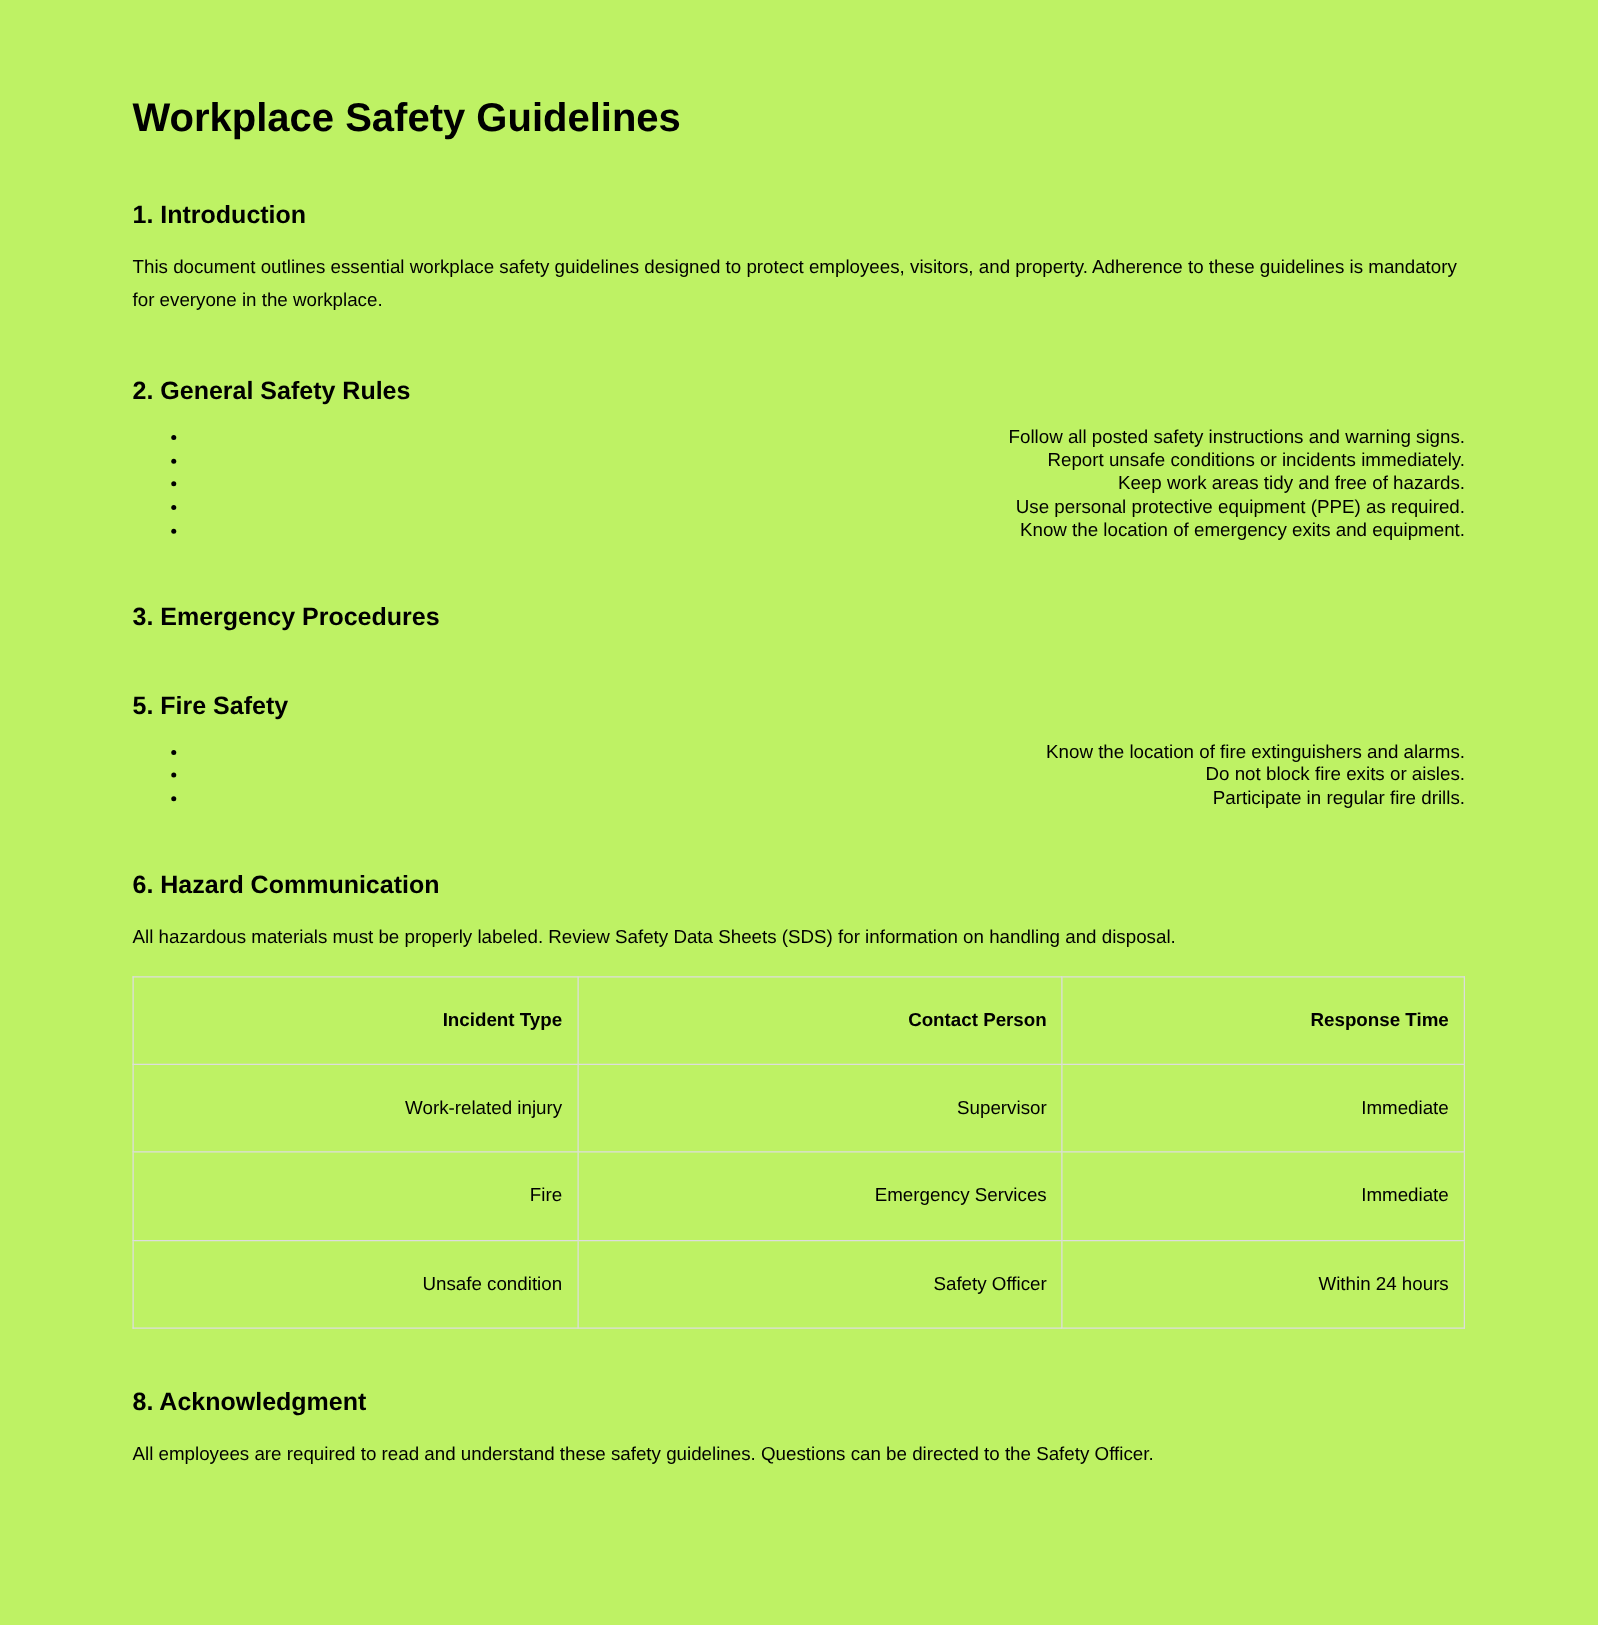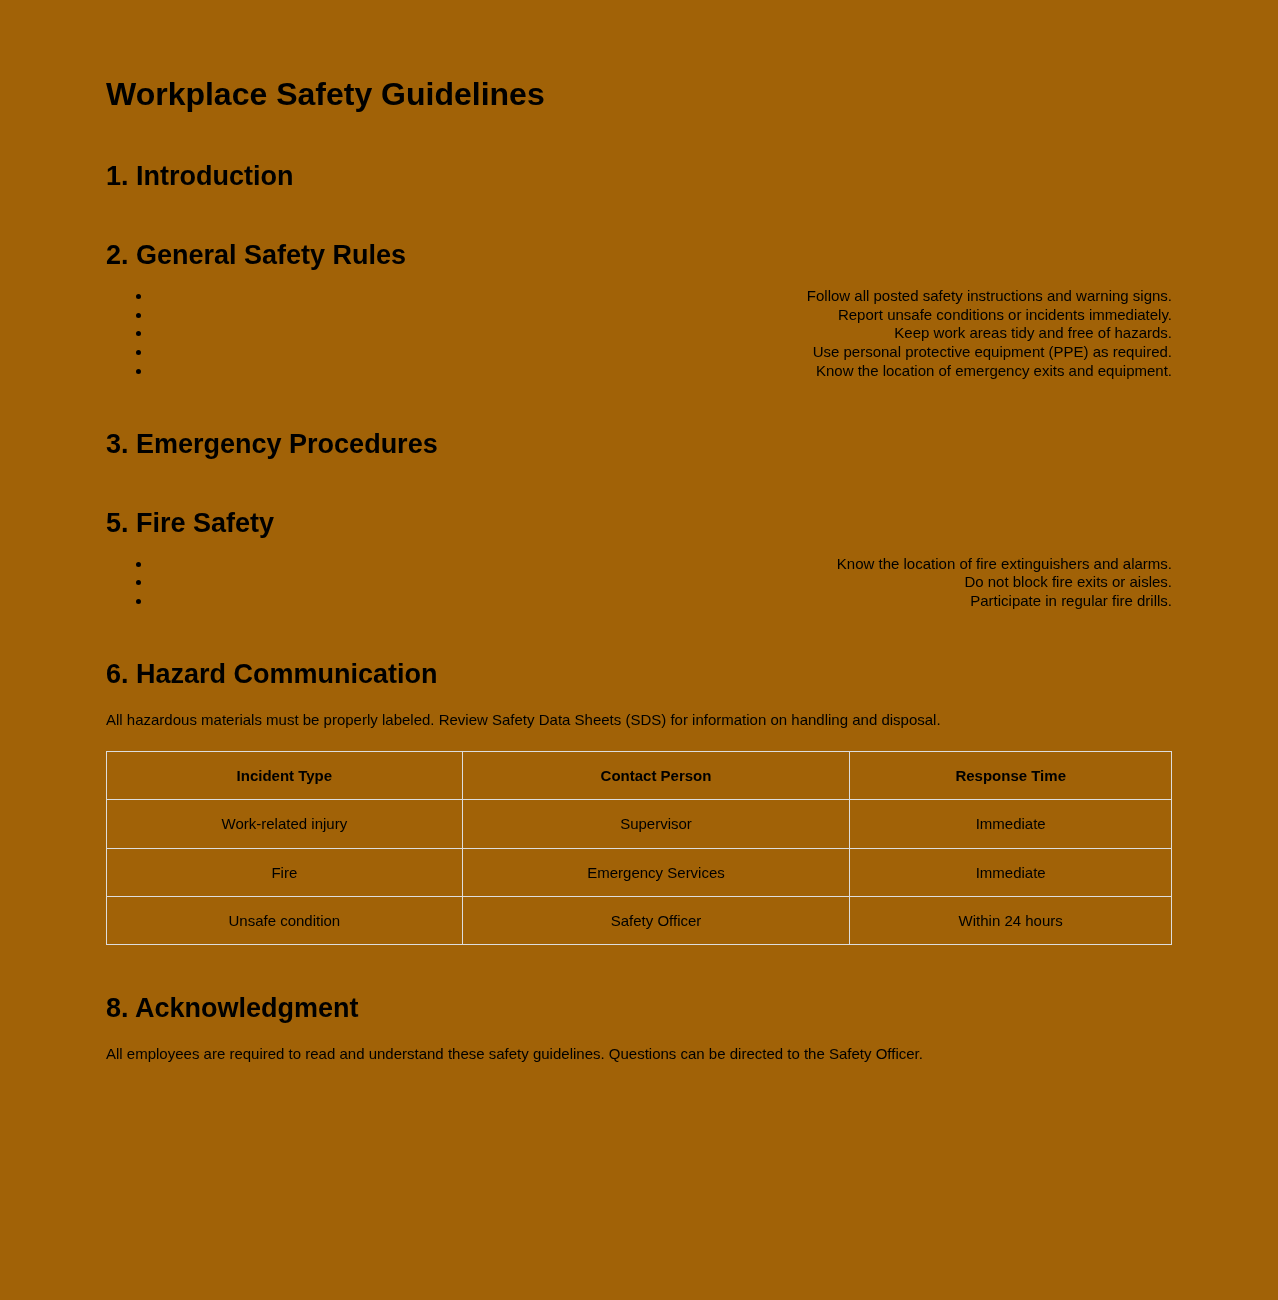--- a/index.html
+++ b/index.html
@@ -8,35 +8,35 @@
     padding: 0;
     background: #ffffff;
     color: #000000;
     font-family: "Liberation Sans", sans-serif;
     font-size: 15px;
   }
   .page {
     width: 1278px;
     min-height: 1300px;
     margin: 0 auto;
-    background: #a16207;
+    background: #bef264;
   }
   .doc {
     width: 1066px;
     margin: 0 auto;
     padding: 76px 0 80px 0;
   }
   h1.doc-title {
     font-size: 32px;
     font-weight: bold;
     margin: 0 0 26px 0;
     line-height: 1.15;
   }
   h2.section-heading {
-    font-size: 27px;
+    font-size: 20px;
     font-weight: bold;
     margin: 48px 0 16px 0;
     line-height: 1.15;
   }
   p.body-text {
     margin: 16px 0;
     line-height: 1.8;
   }
   ul.bullet-list, ol.numbered-list {
     margin: 14px 0;
@@ -47,40 +47,41 @@
     line-height: 1.25;
   }
   table.data-table {
     width: 100%;
     border-collapse: collapse;
     margin: 18px 0;
   }
   table.data-table th,
   table.data-table td {
     border: 1px solid #dddddd;
-    padding: 15px 12px;
-    text-align: center;
+    padding: 26px 12px;
+    text-align: right;
     vertical-align: middle;
     font-size: 15px;
     line-height: 1.15;
   }
   table.data-table th { font-weight: bold; }
   .col-1 { width: 33.4%; }
   .col-2 { width: 36.4%; }
   .col-3 { width: 30.2%; }
 </style>
 </head>
 <body>
 
 <div class="page">
   <div class="doc">
 
     <h1 class="doc-title">Workplace Safety Guidelines</h1>
 
     <h2 class="section-heading">1. Introduction</h2>
+    <p class="body-text">This document outlines essential workplace safety guidelines designed to protect employees, visitors, and property. Adherence to these guidelines is mandatory for everyone in the workplace.</p>
 
     <h2 class="section-heading">2. General Safety Rules</h2>
     <ul class="bullet-list">
       <li class="list-item">Follow all posted safety instructions and warning signs.</li>
       <li class="list-item">Report unsafe conditions or incidents immediately.</li>
       <li class="list-item">Keep work areas tidy and free of hazards.</li>
       <li class="list-item">Use personal protective equipment (PPE) as required.</li>
       <li class="list-item">Know the location of emergency exits and equipment.</li>
     </ul>
 

